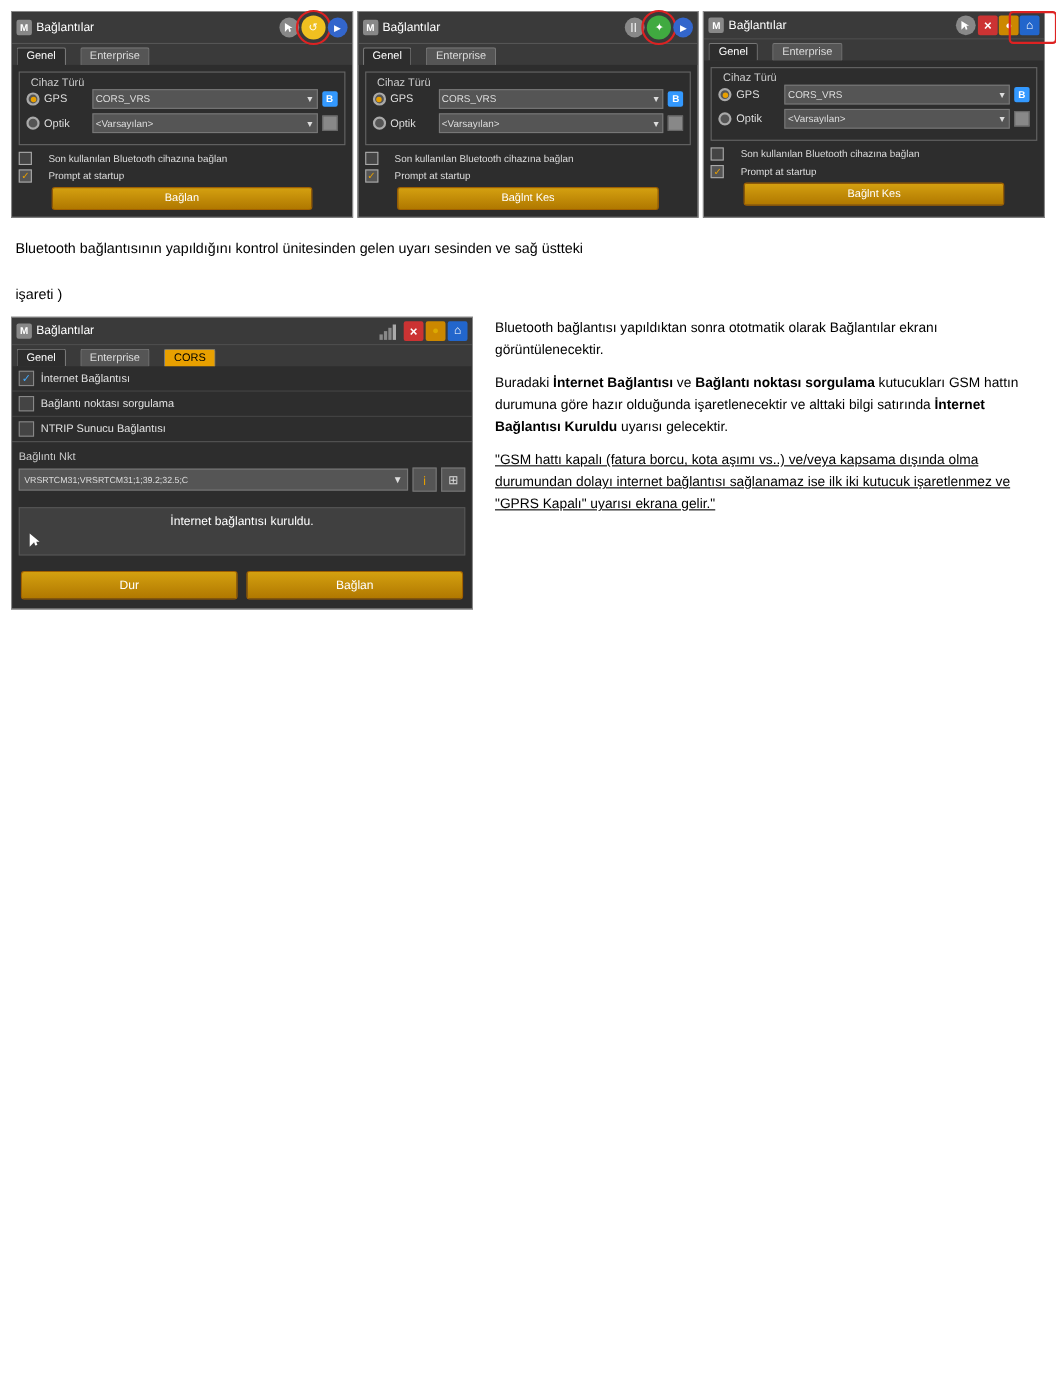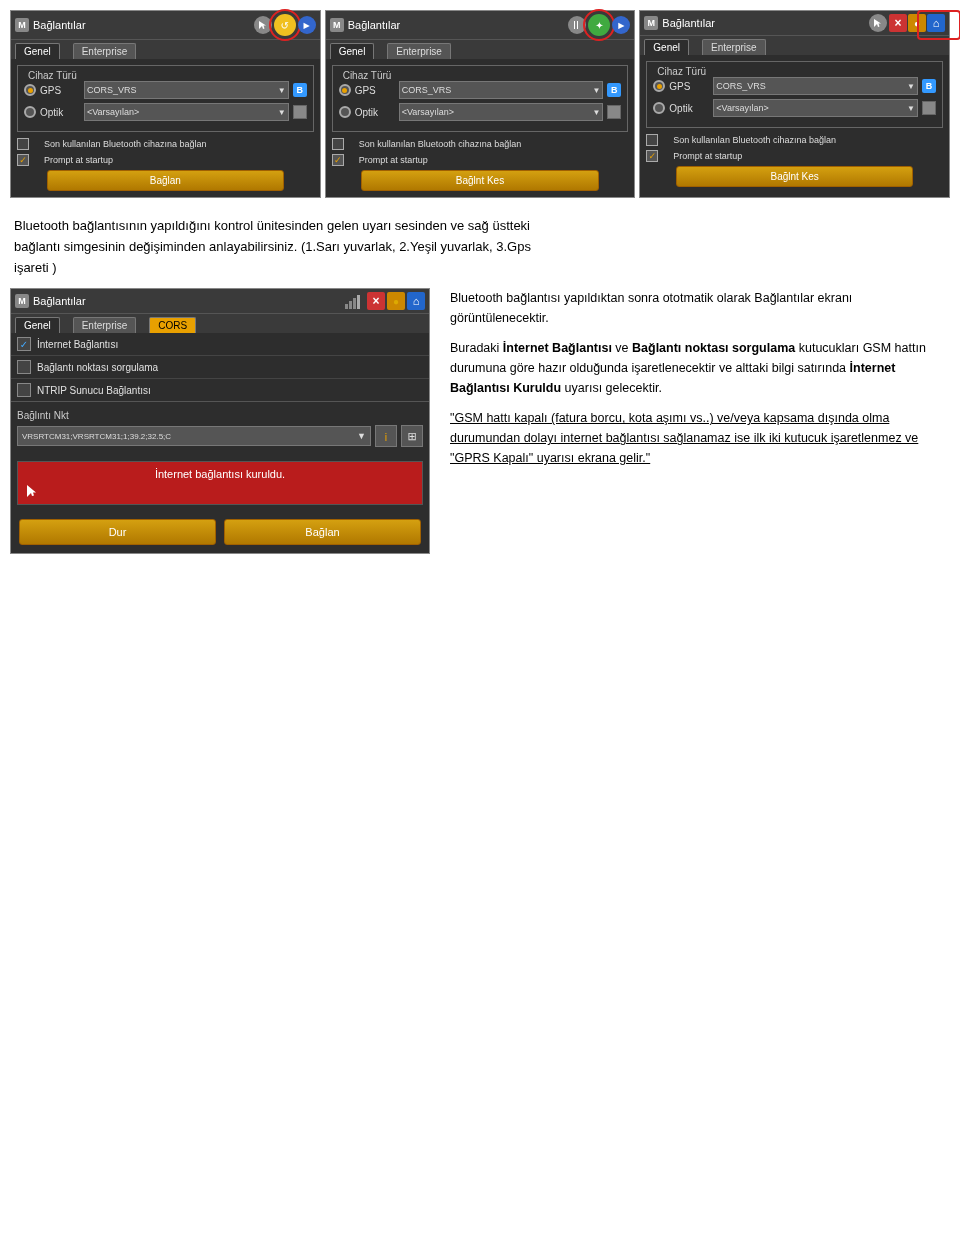--- a/index.html
+++ b/index.html
@@ -341,21 +341,21 @@
       background: #555;
       border: 1px solid #777;
       display: flex;
       align-items: center;
       justify-content: center;
       cursor: pointer;
       font-size: 12px;
     }
 
     .status-bar {
-      background: #b91c1c;
+      background: #404040;
       border: 1px solid #555;
       margin: 6px;
       padding: 6px 8px;
       font-size: 11px;
       color: #fff;
       text-align: center;
     }
 
     .bottom-buttons {
       display: flex;
@@ -562,21 +562,21 @@
         <span class="checkbox-label">Prompt at startup</span>
       </div>
       <div class="panel-button">Bağlnt Kes</div>
     </div>
   </div>
 
 </div>
 
 <div class="description-text">
   <span>Bluetooth bağlantısının yapıldığını kontrol ünitesinden gelen uyarı sesinden ve sağ üstteki</span><br>
-  <span>bağlantı simgesinin değişiminden anlayabilirsiniz. (1.Sarı yuvarlak, 2.Yeşil yuvarlak, 3.Gps</span><br>
+  <br>
   <span>işareti )</span>
 </div>
 
 <div class="bottom-section">
 
   <div class="bottom-panel">
     <div class="panel-titlebar">
       <div class="panel-titlebar-icon">M</div>
       <span class="panel-title-text">Bağlantılar</span>
       <div class="panel-icons">

